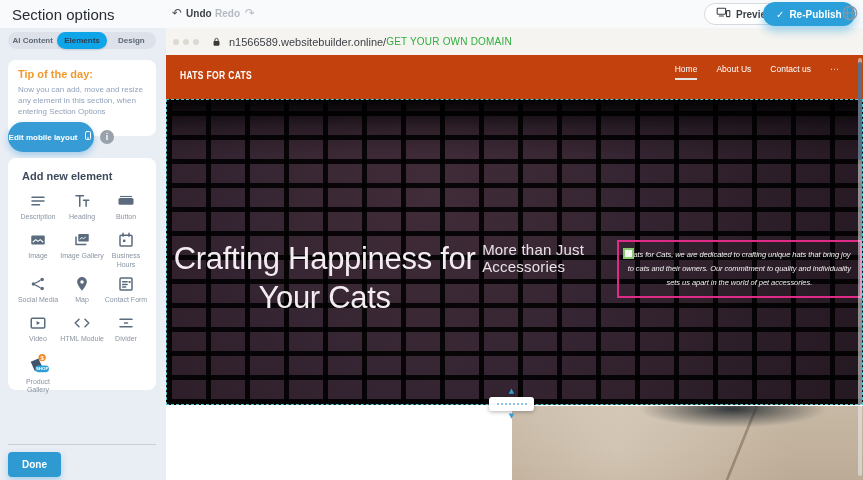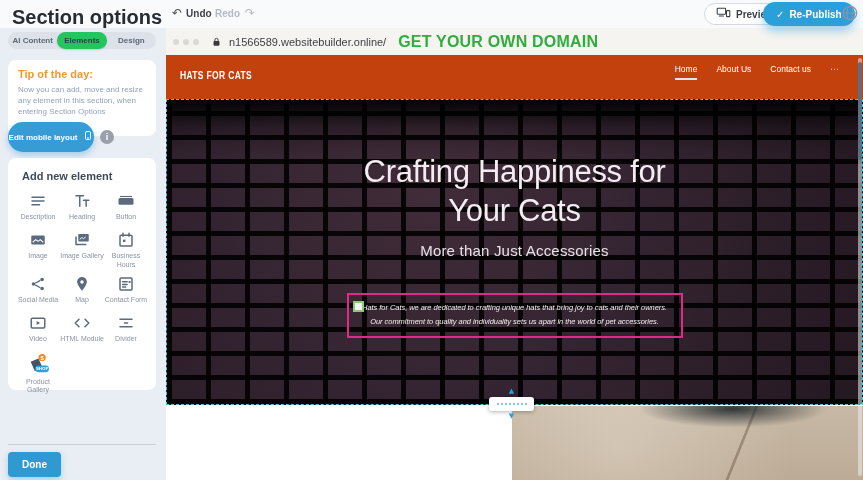--- a/index.html
+++ b/index.html
@@ -1,39 +1,39 @@
 <!DOCTYPE html>
 <html><head>
 <meta charset="utf-8">
 <style>
   * { margin:0; padding:0; box-sizing:border-box; }
   html,body { width:863px; height:480px; overflow:hidden; }
   body { font-family:"Liberation Sans", sans-serif; background:#eef1f6; position:relative; }
 
   
   .topbar { position:absolute; left:0; top:0; width:863px; height:28px; background:#f9fafc; z-index:5; }
-  .page-title { position:absolute; left:12px; top:6px; font-size:20px; font-weight:bold; color:#272c33; }
+  .page-title { position:absolute; left:12px; top:6px; font-size:15px; font-weight:normal; color:#272c33; }
   .undo-group { position:absolute; left:172px; top:6px; display:flex; align-items:center; gap:4px; cursor:pointer; }
   .undo-group .glyph { font-family:"DejaVu Sans", sans-serif; font-size:12px; color:#4c4f55; }
   .undo-group .lbl { font-size:10px; font-weight:bold; color:#3f434a; }
   .redo-group { position:absolute; left:215px; top:6px; display:flex; align-items:center; gap:5px; }
   .redo-group .lbl { font-size:10px; font-weight:bold; color:#b4bac2; }
   .redo-group .glyph { font-family:"DejaVu Sans", sans-serif; font-size:12px; color:#b4bac2; }
   .preview-btn { position:absolute; left:704px; top:3px; height:22px; padding:0 11px; border:1px solid #d6dade; border-radius:12px; background:#fff; display:flex; align-items:center; gap:5px; cursor:pointer; }
   .preview-btn .lbl { font-size:10px; font-weight:bold; color:#3a3f46; }
   .republish-btn { position:absolute; left:763px; top:2px; height:24px; padding:0 13px; border-radius:13px; background:#2b9fd9; box-shadow:0 5px 10px rgba(43,159,217,.45); display:flex; align-items:center; gap:5px; cursor:pointer; }
   .republish-btn .check { color:#fff; font-size:10px; }
   .republish-btn .lbl { font-size:10px; font-weight:bold; color:#fff; }
   .globe-wrap { position:absolute; left:841px; top:4px; width:18px; height:18px; cursor:pointer; }
 
   
   .sidebar { position:absolute; left:0; top:28px; width:166px; height:452px; background:#e9edf4; }
   .tabbar { position:absolute; left:8px; top:4px; width:148px; height:17px; background:#dde1e9; border-radius:9px; display:flex; }
   .tab { flex:1; display:flex; align-items:center; justify-content:center; font-size:8px; font-weight:bold; color:#5c6877; border-radius:9px; cursor:pointer; }
-  .tab.active { background:#22c55e; color:#2f3b4a; box-shadow:0 1px 2px rgba(0,0,0,.15); }
+  .tab.active { background:#0ea5e9; color:#2f3b4a; box-shadow:0 1px 2px rgba(0,0,0,.15); }
   .tip-card { position:absolute; left:8px; top:32px; width:148px; height:76px; background:#fff; border-radius:8px; padding:8px 10px; }
   .tip-heading { font-size:11px; font-weight:bold; color:#f09a2e; margin-bottom:4px; }
   .tip-body { font-size:8px; color:#93a2bb; line-height:1.4; }
   .edit-mobile-btn { position:absolute; left:8px; top:94px; width:86px; height:30px; border-radius:16px; background:#379cd6; box-shadow:0 3px 6px rgba(55,156,214,.4); display:flex; align-items:center; justify-content:center; gap:6px; cursor:pointer; }
   .edit-mobile-btn .lbl { font-size:8px; font-weight:bold; color:#fff; }
   .info-dot { position:absolute; left:100px; top:102px; width:14px; height:14px; border-radius:50%; background:#98a1ac; color:#fff; font-size:9px; font-weight:bold; display:flex; align-items:center; justify-content:center; cursor:pointer; }
   .add-card { position:absolute; left:8px; top:130px; width:148px; height:232px; background:#fff; border-radius:8px; padding:12px 8px 8px 8px; }
   .add-heading { font-size:11px; font-weight:bold; color:#3e4b5c; margin-left:6px; margin-bottom:10px; }
   .el-grid { display:grid; grid-template-columns:repeat(3,1fr); row-gap:5px; }
   .el-item { display:flex; flex-direction:column; align-items:center; cursor:pointer; min-height:34px; }
@@ -43,39 +43,39 @@
   .done-btn { position:absolute; left:8px; top:424px; width:53px; height:25px; border-radius:4px; background:#2f9ad2; box-shadow:0 3px 6px rgba(47,154,210,.35); display:flex; align-items:center; justify-content:center; cursor:pointer; }
   .done-btn .lbl { font-size:10px; font-weight:bold; color:#fff; }
 
   
   .preview { position:absolute; left:166px; top:28px; width:697px; height:452px; background:#fff; overflow:hidden; }
   .browser-bar { position:absolute; left:0; top:0; width:697px; height:27px; background:#f5f4f0; display:flex; align-items:center; }
   .dots { display:flex; gap:4px; margin-left:7px; }
   .dot { width:6px; height:6px; border-radius:50%; background:#dcd8d2; }
   .lock-wrap { margin-left:12px; display:flex; }
   .url-text { font-size:11px; color:#3b3f45; margin-left:7px; }
-  .domain-link { font-size:16px; font-weight:bold; color:#2fae3f; margin-left:12px; letter-spacing:.2px; cursor:pointer; }
+  .domain-link { font-size:10px; font-weight:normal; color:#2fae3f; margin-left:0; letter-spacing:.2px; cursor:pointer; }
 
   .site-header { position:absolute; left:0; top:27px; width:697px; height:56px; background:#c2410c; }
   .logo { position:absolute; left:14px; top:15px; font-size:10px; font-weight:bold; color:#fff; letter-spacing:.4px; transform:scaleX(.85); transform-origin:left; cursor:pointer; }
   .nav { position:absolute; right:24px; top:9px; display:flex; gap:19px; align-items:flex-start; }
   .nav-item { font-size:8.5px; color:#fff; cursor:pointer; padding-bottom:4px; }
   .nav-item.active { border-bottom:2px solid #e5e5e5; }
   .nav-more { font-family:"DejaVu Sans", sans-serif; font-size:9px; color:#f0c9c4; cursor:pointer; }
 
   .hero { position:absolute; left:0; top:71px; width:697px; height:306px;
     background-color:#2e2029;
     background-image:
       linear-gradient(180deg, rgba(0,0,0,.92) 0px, rgba(0,0,0,.25) 28px, rgba(0,0,0,0) 55px),
       repeating-linear-gradient(90deg, rgba(0,0,0,.88) 0 5px, rgba(0,0,0,0) 5px 39px),
       repeating-linear-gradient(0deg, rgba(0,0,0,.88) 0 5px, rgba(0,0,0,0) 5px 24px),
       radial-gradient(circle at 38% 30%, #412c39 0%, #342431 45%, #241821 100%);
     border-top:1px dashed #54c6d0; border-bottom:1px dashed #54c6d0;
     border-left:1px dashed #54c6d0; border-right:1px dashed #54c6d0;
-    display:flex; flex-direction:column; align-items:center; }
+    display:flex; flex-direction:row; align-items:center; }
   .hero-title { margin-top:52px; max-width:345px; text-align:center; font-size:31px; color:#f3edf2; line-height:1.26; letter-spacing:-.3px; }
   .hero-subtitle { margin-top:12px; font-size:15px; color:#e8e2e7; letter-spacing:.2px; }
   .hero-textbox { position:relative; margin-top:34px; width:336px; border:2px solid #df2b87; padding:6px 8px; cursor:pointer;font-style:italic; }
   .hero-body { font-size:7.5px; color:#f2efef; line-height:1.9; text-align:center; letter-spacing:-.05px; }
   .drag-handle-sq { position:absolute; left:4px; top:6px; width:11px; height:11px; border:2px solid #8cc973; background:rgba(255,255,255,.95); }
 
   .next-section { position:absolute; left:0; top:378px; width:697px; height:74px; background:#fff; }
   .next-image { position:absolute; left:346px; top:0; width:351px; height:74px;
     background-image:
       radial-gradient(ellipse 130px 26px at 63% 4%, rgba(42,48,52,.96), rgba(42,48,52,0) 72%),

